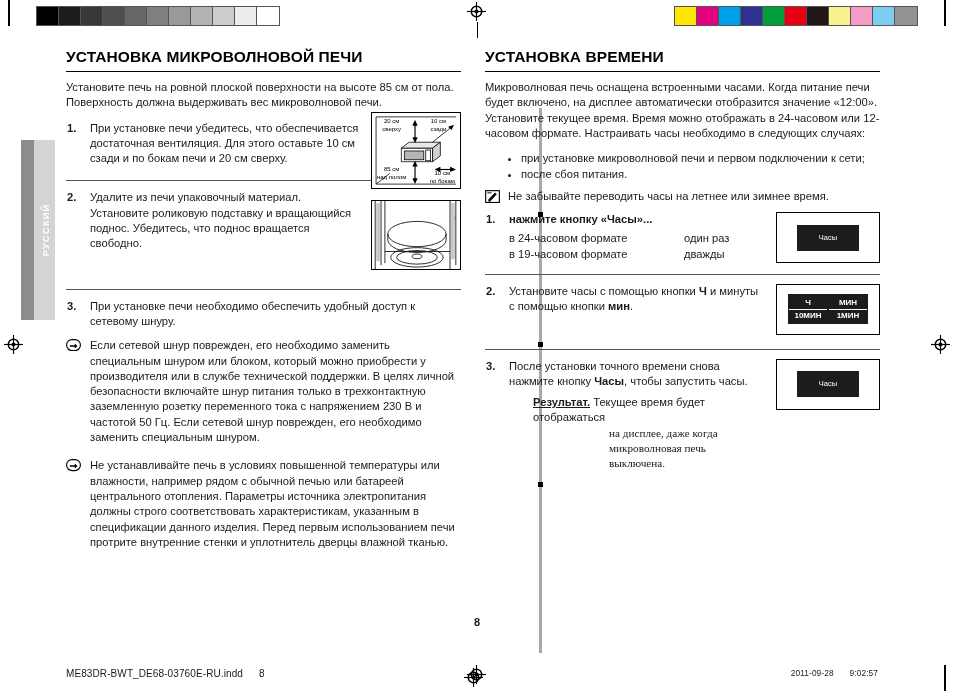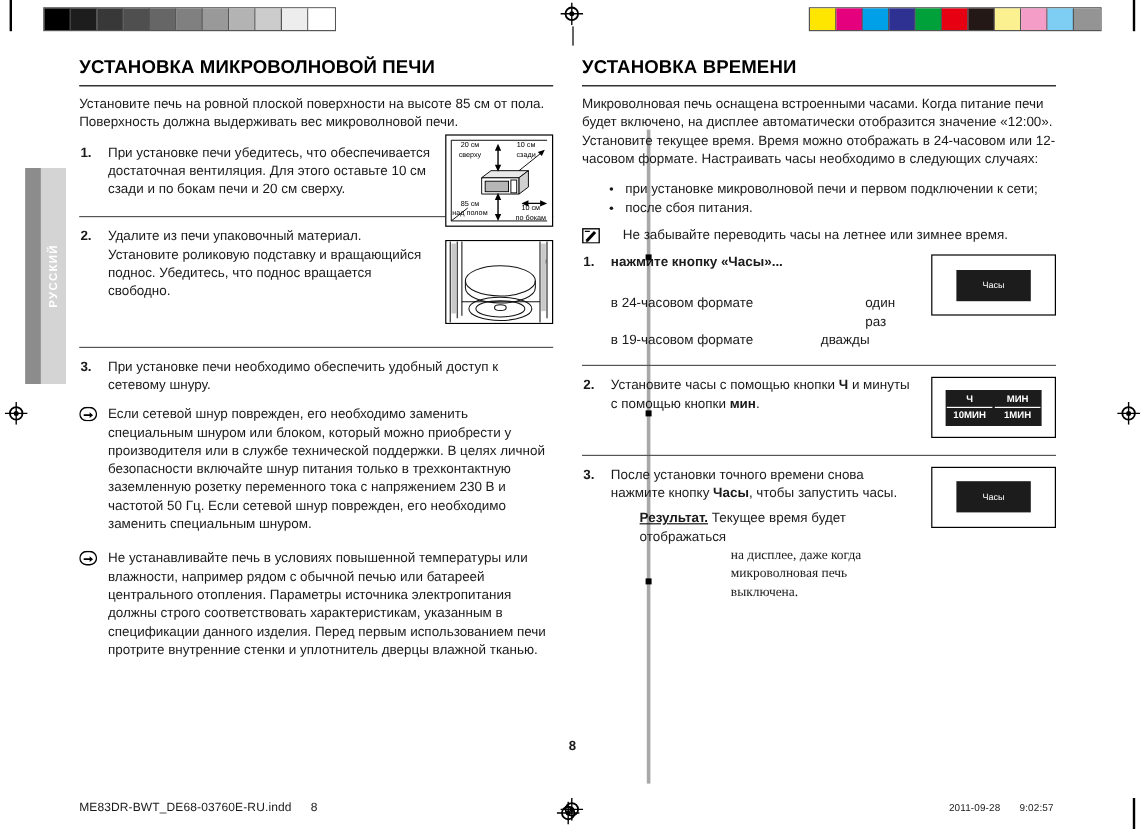--- a/index.html
+++ b/index.html
@@ -137,21 +137,21 @@
   .bullets {
     margin: 4px 0 4px 0;
     padding-left: 36px;
     font-size: 11.2px;
     line-height: 15.3px;
   }
   .bullets li { margin-bottom: 1px; }
 
   .tip {
     position: relative;
-    padding-left: 34px;
+    padding-left: 23px;
     font-size: 11.2px;
     line-height: 15.3px;
     margin: 6px 0 8px 0;
   }
   .tip .tip-icon {
     position: absolute; left: 0; top: 1px;
     width: 15px; height: 13px;
   }
 
   
@@ -467,21 +467,21 @@
 
     <div class="step step-row" style="margin-top:2px;">
       <span class="num">1.</span>
       <div class="key-box">
         <span class="key-chip single">Часы</span>
       </div>
       <div class="table-2col">
         <div class="trow head">
           <div class="c2">нажмите кнопку «Часы»...</div>
         </div>
-        <div class="trow" style="margin-top:19px;gap:37px;">
+        <div class="trow" style="margin-top:4px;">
           <div class="c1">в 24-часовом формате</div>
           <div class="c2">один раз</div>
         </div>
         <div class="trow">
           <div class="c1">в 19-часовом формате</div>
           <div class="c2">дважды</div>
         </div>
       </div>
     </div>
 

